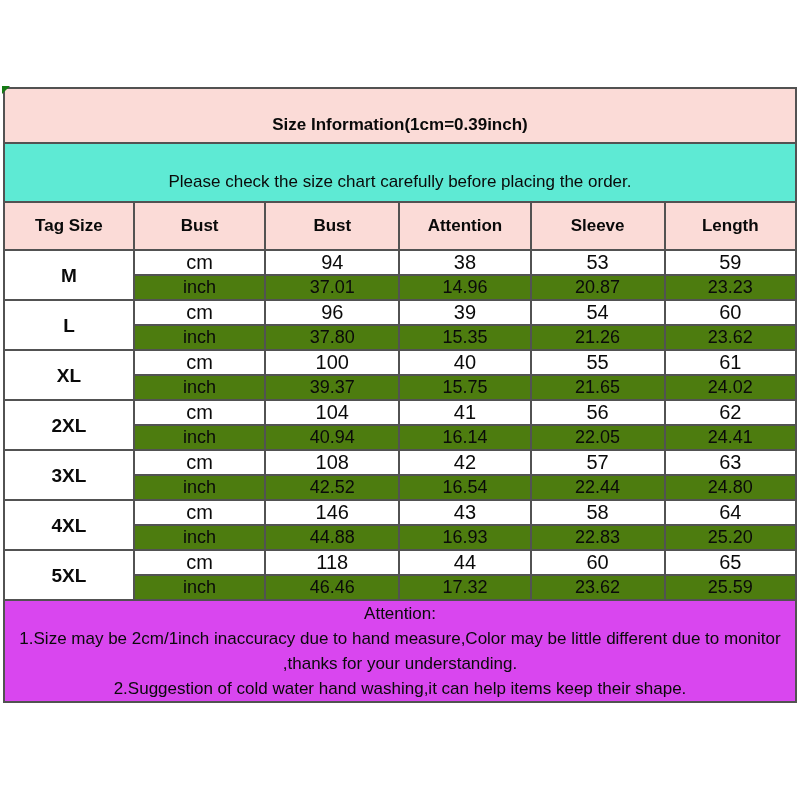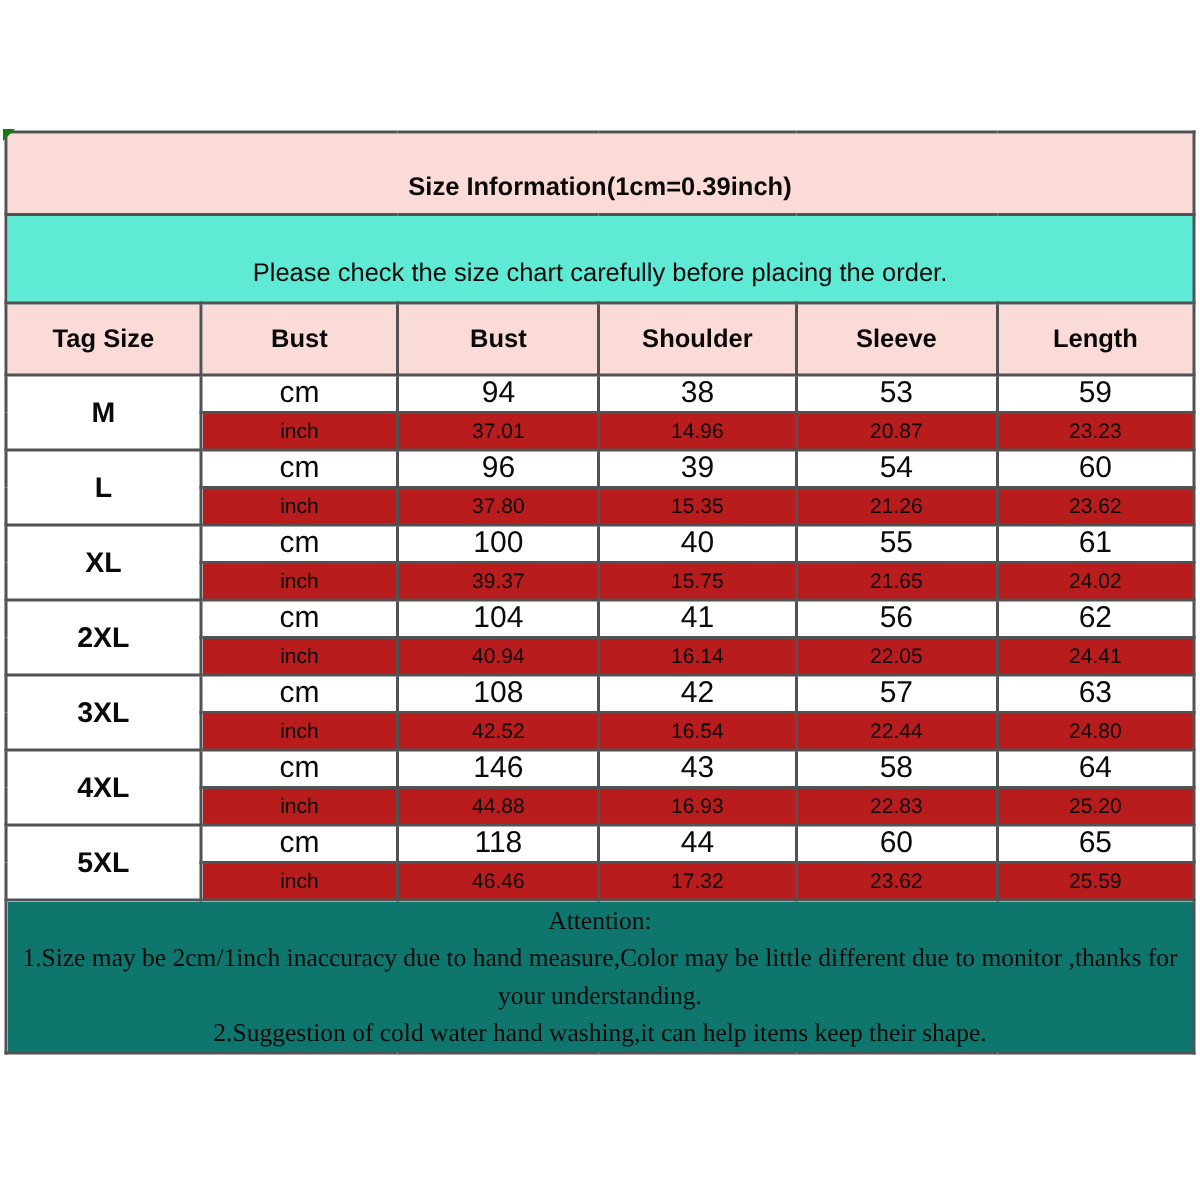--- a/index.html
+++ b/index.html
@@ -64,41 +64,40 @@
     vertical-align: middle;
   }
   .cm-row td {
     background: #ffffff;
     height: 23px;
     font-size: 20px;
     line-height: 23px;
     border-bottom-width: 1px;
   }
   .inch-row td {
-    background: #b91c1c;
+    background: #4d7c0f;
     height: 23px;
-    font-size: 14px;
+    font-size: 18px;
     line-height: 23px;
     border-top-width: 1px;
   }
   td.tag-cell {
     background: #ffffff !important;
     font-weight: bold;
     font-size: 19px;
     border-bottom-width: 2px !important;
     vertical-align: middle;
   }
   td.attention-cell {
-    background: #0f766e;
+    background: #d946ef;
     text-align: left;
     font-size: 17px;
     line-height: 25px;
     vertical-align: top;
     padding: 1px 5px 3px 6px;
-    font-family: Liberation Serif, serif;
   }
 </style>
 </head>
 <body>
 
 <div class="sheet">
   <div class="corner-flag"></div>
 
   <table class="size-table">
     <colgroup>
@@ -116,21 +115,21 @@
     </tr>
 
     <tr>
       <td class="subtitle-cell" colspan="6">Please check the size chart carefully before placing the order.</td>
     </tr>
 
     <tr>
       <td class="head-cell">Tag Size</td>
       <td class="head-cell">Bust</td>
       <td class="head-cell">Bust</td>
-      <td class="head-cell">Shoulder</td>
+      <td class="head-cell">Attention</td>
       <td class="head-cell">Sleeve</td>
       <td class="head-cell">Length</td>
     </tr>
 
     <tr class="cm-row">
       <td class="tag-cell" rowspan="2">M</td>
       <td class="unit-cell">cm</td>
       <td>94</td>
       <td>38</td>
       <td>53</td>

